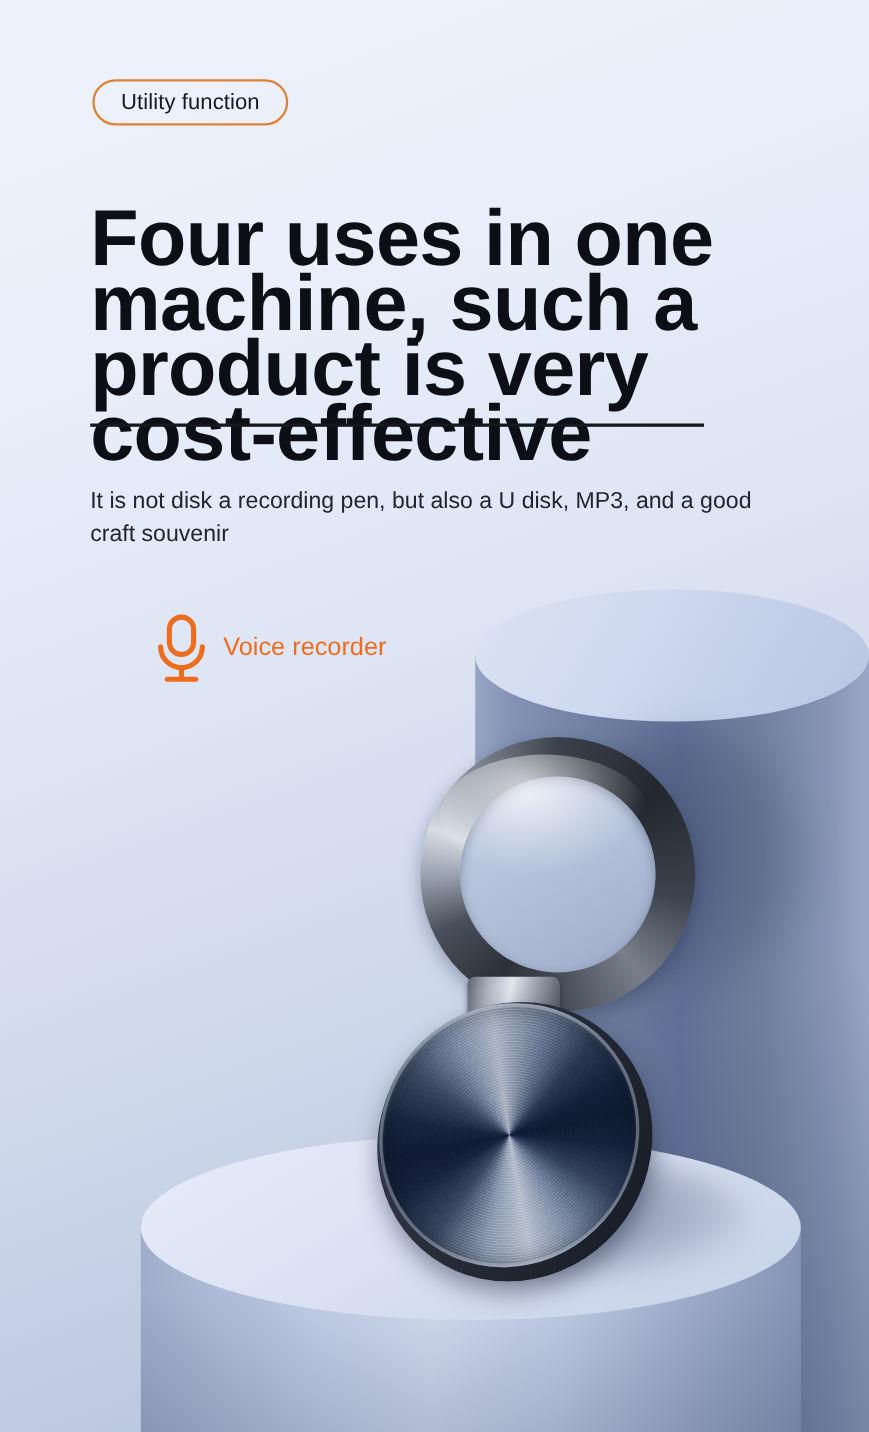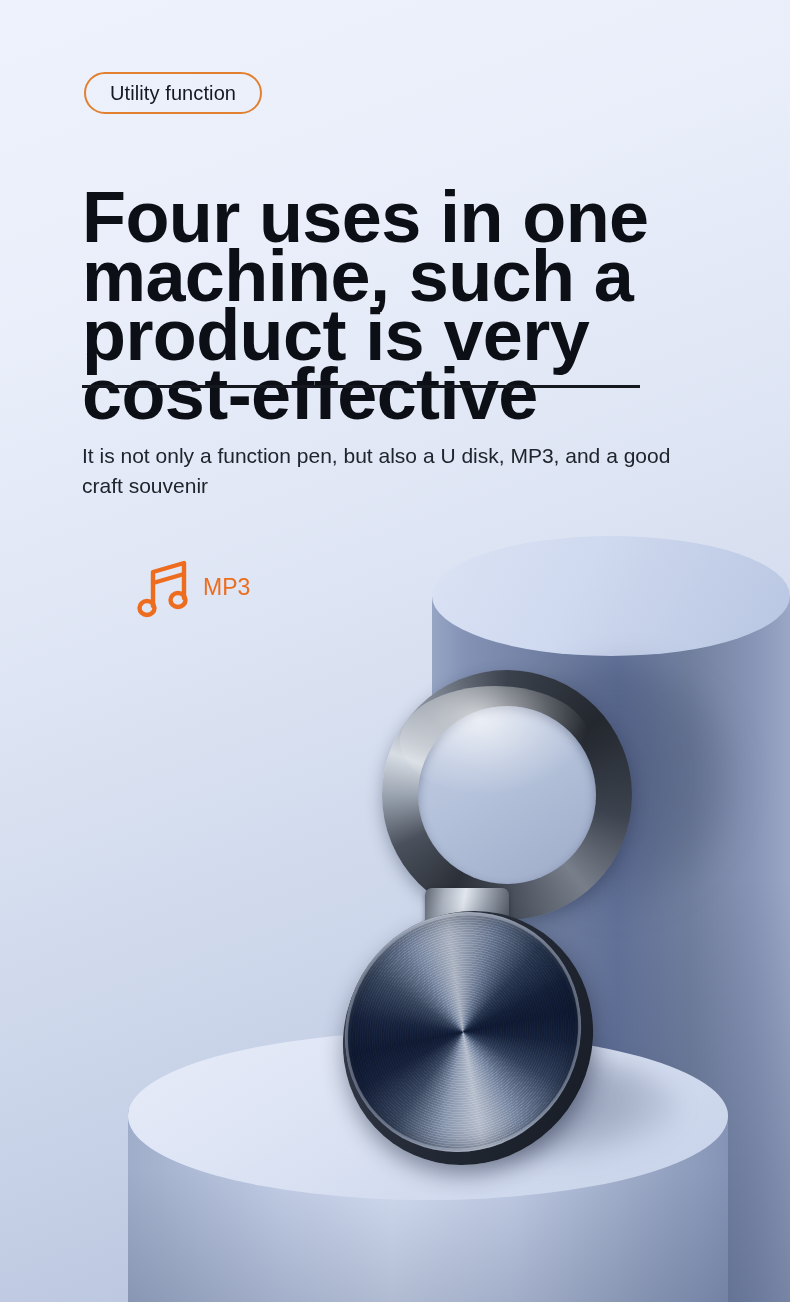--- a/index.html
+++ b/index.html
@@ -161,34 +161,34 @@
   <div class="content">
 
     <div class="badge">
       <span>Utility function</span>
     </div>
 
     <h1 class="headline">Four uses in one machine, such a product is very cost-effective</h1>
 
     <div class="rule"></div>
 
-    <p class="sub">It is not only a function pen, but also a U disk, MP3, and a good craft souvenir</p>
+    <p class="sub">It is not disk a recording pen, but also a U disk, MP3, and a good craft souvenir</p>
 
     <div class="features">
 
+      <div class="feat">
+        <span class="ico">
+          <svg width="56" height="66" viewBox="0 0 56 66" fill="none" stroke="#ED6C1E" stroke-width="4.6" stroke-linecap="round">
+            <rect x="16" y="3" width="22" height="34" rx="11"></rect>
+            <path d="M8 30 a19 19 0 0 0 38 0" stroke-width="4.6"></path>
+            <line x1="27" y1="49" x2="27" y2="58"></line>
+            <line x1="14" y1="59.5" x2="40" y2="59.5"></line>
+          </svg>
+        </span>
+        <span class="lbl">Voice recorder</span>
+      </div>
 
 
-      <div class="feat">
-        <span class="ico">
-          <svg width="56" height="66" viewBox="0 0 56 66" fill="none" stroke="#ED6C1E" stroke-width="4.4" stroke-linecap="round" stroke-linejoin="round">
-            <path d="M15 48 V14 L46 5 V40"></path>
-            <line x1="15" y1="25" x2="46" y2="16"></line>
-            <ellipse cx="9" cy="50" rx="7.5" ry="7"></ellipse>
-            <ellipse cx="40" cy="42" rx="7.5" ry="7"></ellipse>
-          </svg>
-        </span>
-        <span class="lbl">MP3</span>
-      </div>
 
 
     </div>
   </div>
 </div>
 
 </body></html>

